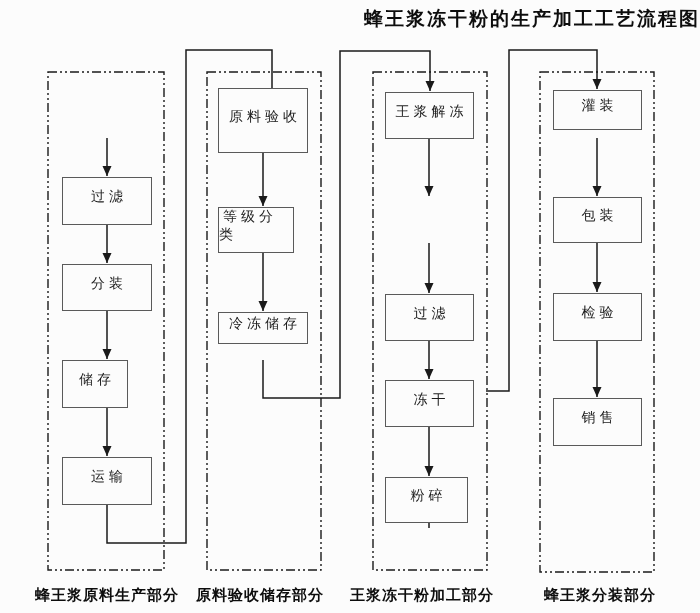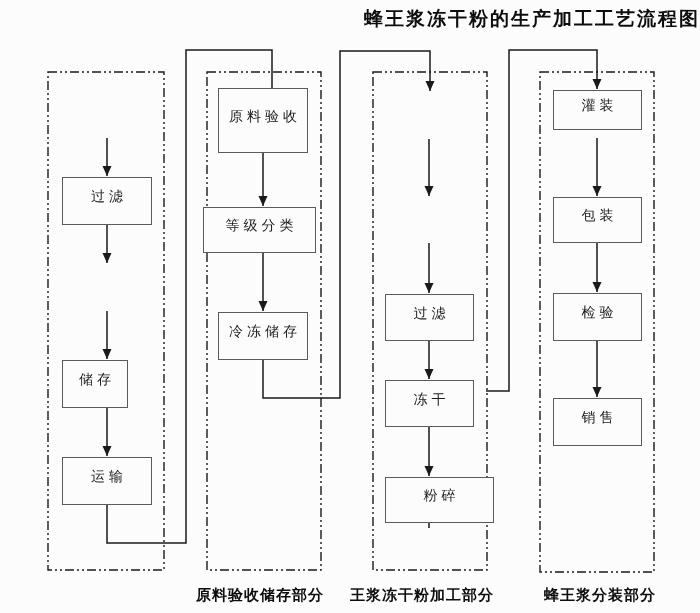--- a/index.html
+++ b/index.html
@@ -66,33 +66,36 @@
     </g>
 
     <g stroke="#1a1a1a" stroke-width="1.5" fill="none">
       <polyline points="107,505 107,543 186,543 186,50 272,50 272,99" marker-end="url(#arr)"></polyline>
       <polyline points="263,360 263,398 340,398 340,51 430,51 430,91" marker-end="url(#arr)"></polyline>
       <polyline points="486,391 509,391 509,50 597,50 597,89" marker-end="url(#arr)"></polyline>
     </g>
   </svg>
 
   <div class="pbox" style="left:62px;top:177px;width:90px;height:48px">过滤</div>
+  <div class="pbox" style="left:62px;top:264px;width:90px;height:47px">分装</div>
   <div class="pbox" style="left:62px;top:360px;width:66px;height:48px">储存</div>
   <div class="pbox" style="left:62px;top:457px;width:90px;height:48px">运输</div>
 
   <div class="pbox" style="left:218px;top:88px;width:90px;height:65px">原料验收</div>
-  <div class="pbox" style="left:203px;top:207px;width:113px;height:46px">等级分类</div>
-  <div class="pbox" style="left:218px;top:312px;width:90px;height:48px">冷冻储存</div>
+  <div class="pbox" style="left:218px;top:207px;width:76px;height:46px">等级分类</div>
+  <div class="pbox" style="left:218px;top:312px;width:90px;height:32px">冷冻储存</div>
 
+  <div class="pbox" style="left:385px;top:92px;width:89px;height:47px">王浆解冻</div>
   <div class="pbox" style="left:385px;top:294px;width:89px;height:47px">过滤</div>
   <div class="pbox" style="left:385px;top:380px;width:89px;height:47px">冻干</div>
-  <div class="pbox" style="left:385px;top:477px;width:109px;height:46px">粉碎</div>
+  <div class="pbox" style="left:385px;top:477px;width:83px;height:46px">粉碎</div>
 
   <div class="pbox" style="left:553px;top:90px;width:89px;height:40px">灌装</div>
   <div class="pbox" style="left:553px;top:197px;width:89px;height:46px">包装</div>
   <div class="pbox" style="left:553px;top:293px;width:89px;height:48px">检验</div>
   <div class="pbox" style="left:553px;top:398px;width:89px;height:48px">销售</div>
 
+  <div class="seclabel" style="left:107px">蜂王浆原料生产部分</div>
   <div class="seclabel" style="left:260px">原料验收储存部分</div>
   <div class="seclabel" style="left:422px">王浆冻干粉加工部分</div>
   <div class="seclabel" style="left:600px">蜂王浆分装部分</div>
 
 </div>
 
 </body></html>

